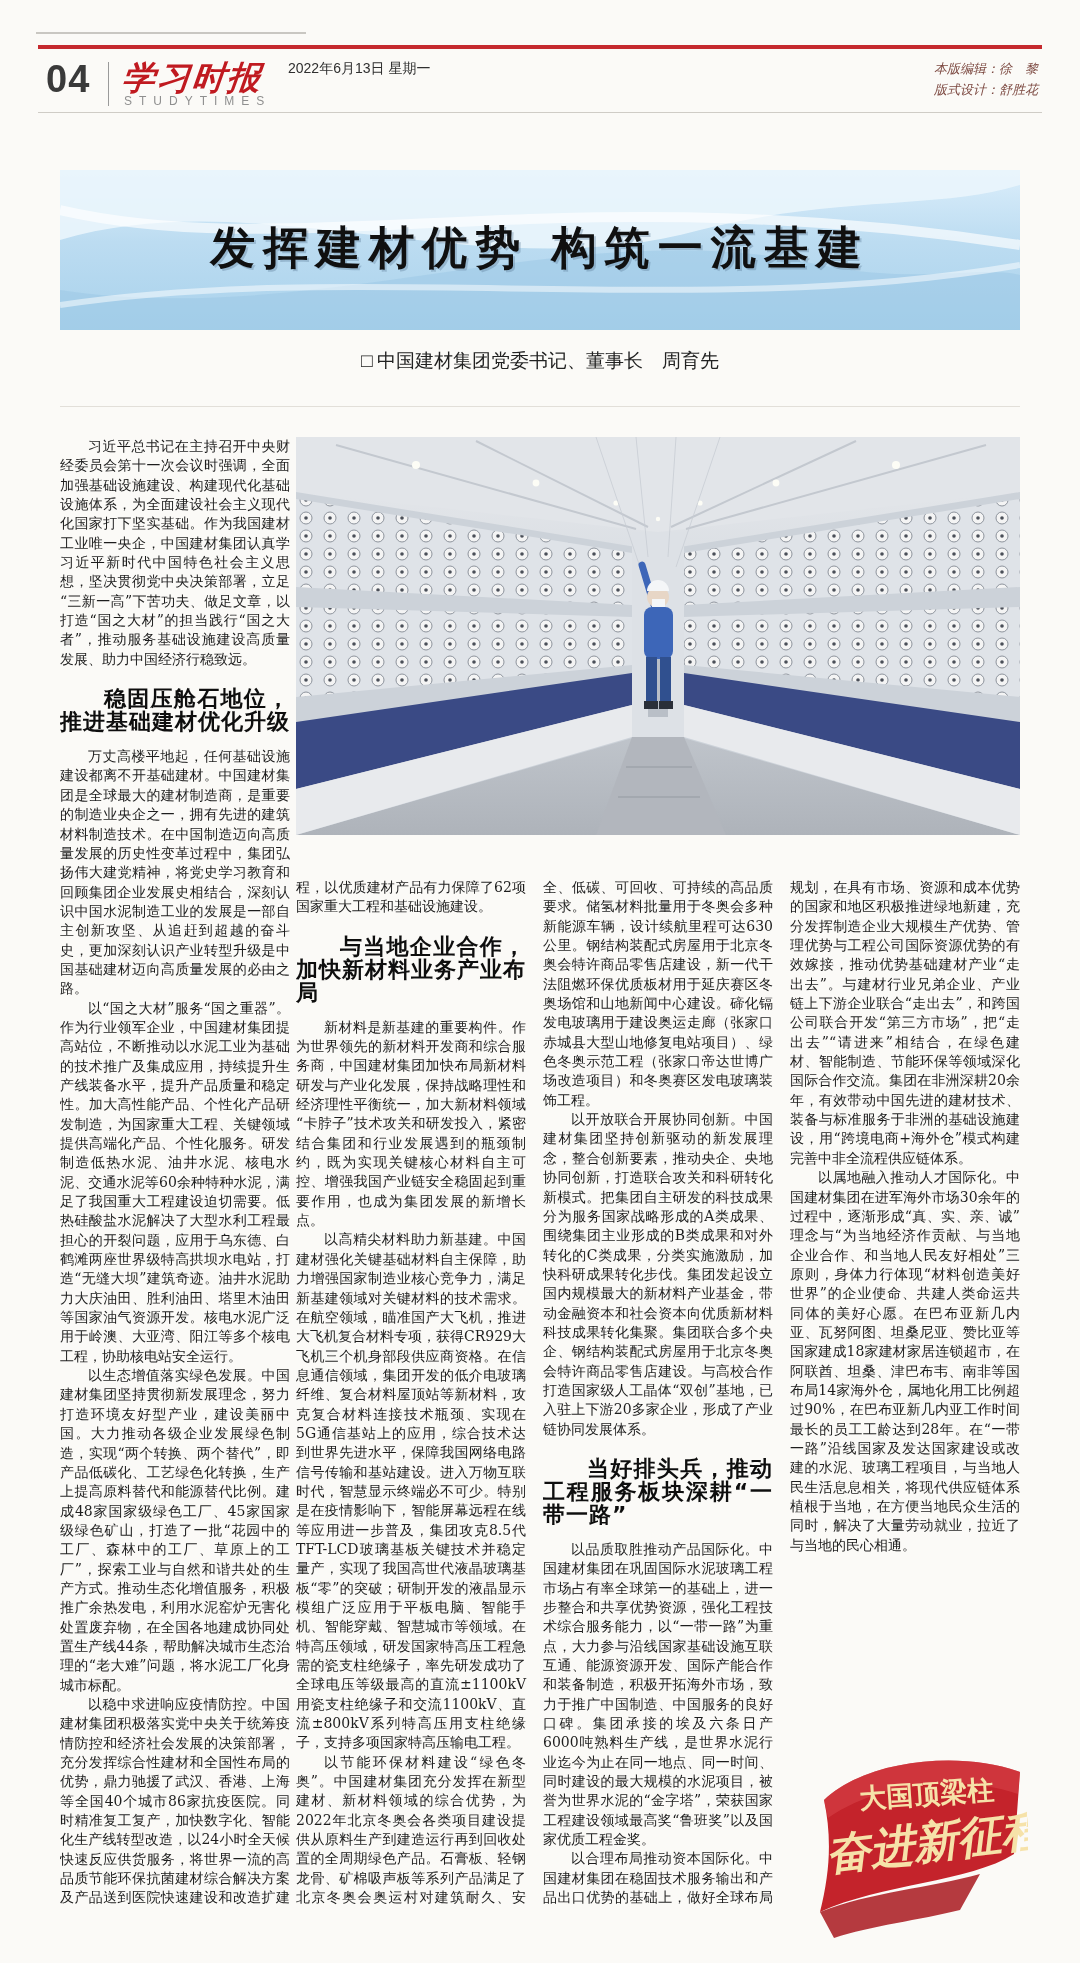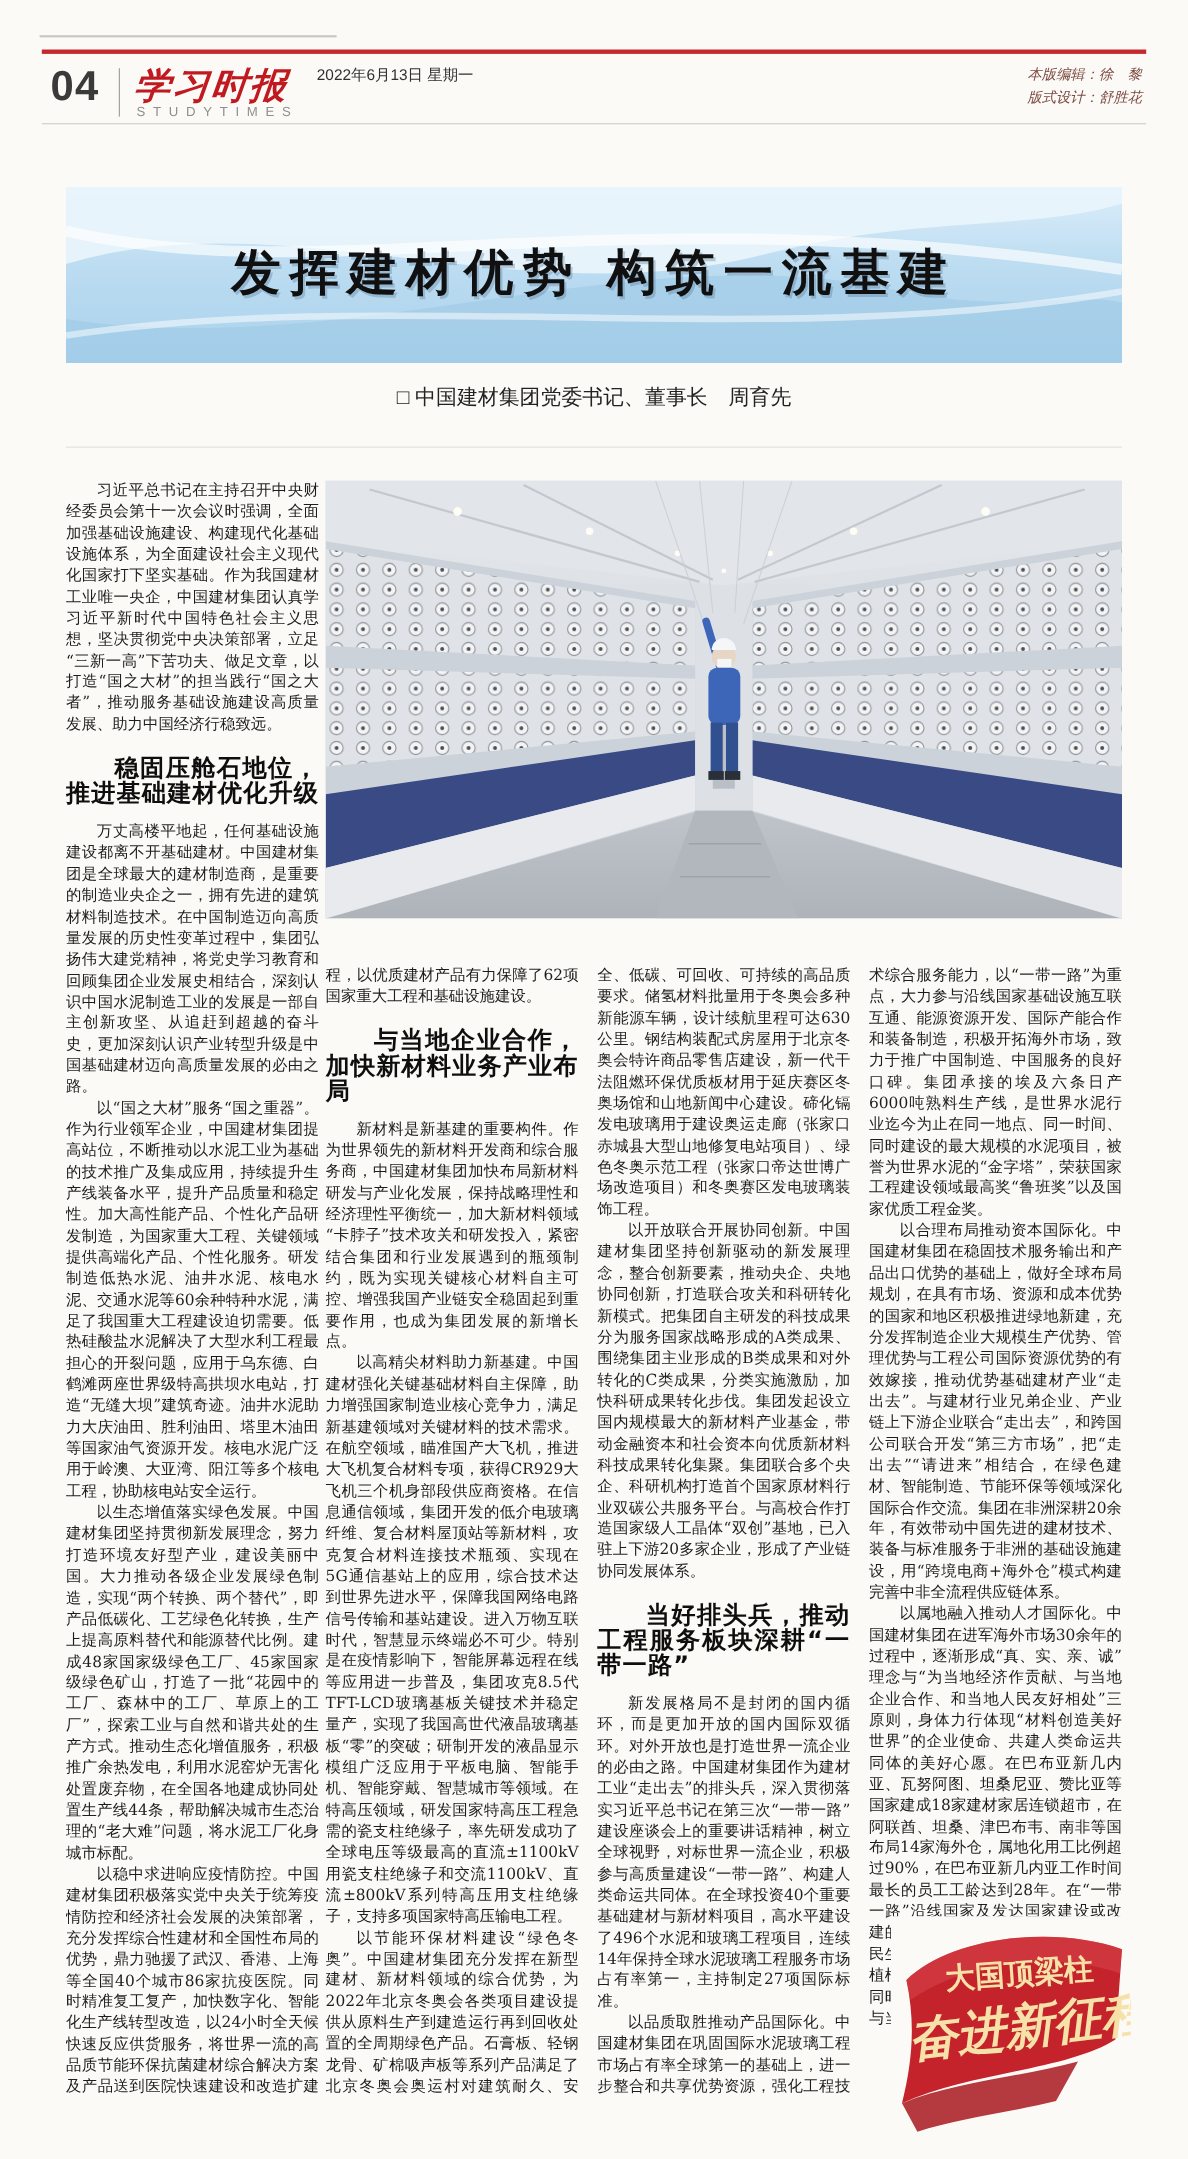--- a/index.html
+++ b/index.html
@@ -18,21 +18,21 @@
   .editor-box{position:absolute;right:4px;top:0px;text-align:left;font-size:13px;line-height:21px;
       color:#7d4a42;font-style:italic;font-family:"DejaVu Serif",serif;}
   .hdr-bottom{position:absolute;left:38px;top:112px;width:1004px;height:1px;background:#cfccc6;}
   
   .banner{position:absolute;left:60px;top:170px;width:960px;height:160px;overflow:hidden;
       background:linear-gradient(180deg,#dbeefb 0%,#bcdcf1 45%,#a9d2ec 100%);}
   .banner svg{position:absolute;left:0;top:0;}
   .headline{position:absolute;left:0;top:48px;width:100%;text-align:center;font-size:45px;font-weight:900;
       color:#101010;letter-spacing:8px;text-shadow:2px 2px 0 rgba(90,120,150,.35);font-family:"DejaVu Serif",serif;}
   .byline{position:absolute;left:60px;top:348px;width:960px;text-align:center;font-size:19px;color:#222;
-      font-family:Liberation Sans, sans-serif;}
+      font-family:Liberation Serif, serif;}
   .byline-rule{position:absolute;left:60px;top:406px;width:960px;height:1px;background:#e2dfd9;}
   
   .col1{position:absolute;left:60px;top:437px;width:230px;height:1473px;overflow:hidden;}
   .flow234{position:absolute;left:296px;top:878px;width:724px;height:1032px;overflow:hidden;
       column-count:3;column-gap:17px;column-fill:auto;}
   .body-p{margin:0;font-size:14px;line-height:19.35px;text-align:justify;text-indent:2em;
       color:#1d1d1d;font-family:"DejaVu Serif",serif;}
   .sec-heading{margin:18px 0 14px 0;font-size:22px;line-height:23px;font-weight:bold;color:#0e0e0e;
       text-align:justify;text-indent:2em;font-family:"DejaVu Sans",sans-serif;letter-spacing:1px;
       break-inside:avoid;}
@@ -156,23 +156,22 @@
       <p class="body-p">以“国之大材”服务“国之重器”。作为行业领军企业，中国建材集团提高站位，不断推动以水泥工业为基础的技术推广及集成应用，持续提升生产线装备水平，提升产品质量和稳定性。加大高性能产品、个性化产品研发制造，为国家重大工程、关键领域提供高端化产品、个性化服务。研发制造低热水泥、油井水泥、核电水泥、交通水泥等60余种特种水泥，满足了我国重大工程建设迫切需要。低热硅酸盐水泥解决了大型水利工程最担心的开裂问题，应用于乌东德、白鹤滩两座世界级特高拱坝水电站，打造“无缝大坝”建筑奇迹。油井水泥助力大庆油田、胜利油田、塔里木油田等国家油气资源开发。核电水泥广泛用于岭澳、大亚湾、阳江等多个核电工程，协助核电站安全运行。</p>
       <p class="body-p">以生态增值落实绿色发展。中国建材集团坚持贯彻新发展理念，努力打造环境友好型产业，建设美丽中国。大力推动各级企业发展绿色制造，实现“两个转换、两个替代”，即产品低碳化、工艺绿色化转换，生产上提高原料替代和能源替代比例。建成48家国家级绿色工厂、45家国家级绿色矿山，打造了一批“花园中的工厂、森林中的工厂、草原上的工厂”，探索工业与自然和谐共处的生产方式。推动生态化增值服务，积极推广余热发电，利用水泥窑炉无害化处置废弃物，在全国各地建成协同处置生产线44条，帮助解决城市生态治理的“老大难”问题，将水泥工厂化身城市标配。</p>
       <p class="body-p">以稳中求进响应疫情防控。中国建材集团积极落实党中央关于统筹疫情防控和经济社会发展的决策部署，充分发挥综合性建材和全国性布局的优势，鼎力驰援了武汉、香港、上海等全国40个城市86家抗疫医院。同时精准复工复产，加快数字化、智能化生产线转型改造，以24小时全天候快速反应供货服务，将世界一流的高品质节能环保抗菌建材综合解决方案及产品送到医院快速建设和改造扩建工</p>
     </div>
   <div class="flow234">
       <p class="body-p" style="text-indent: 0px;">程，以优质建材产品有力保障了62项国家重大工程和基础设施建设。</p>
       <h3 class="sec-heading">与当地企业合作，加快新材料业务产业布局</h3>
       <p class="body-p">新材料是新基建的重要构件。作为世界领先的新材料开发商和综合服务商，中国建材集团加快布局新材料研发与产业化发展，保持战略理性和经济理性平衡统一，加大新材料领域“卡脖子”技术攻关和研发投入，紧密结合集团和行业发展遇到的瓶颈制约，既为实现关键核心材料自主可控、增强我国产业链安全稳固起到重要作用，也成为集团发展的新增长点。</p>
       <p class="body-p">以高精尖材料助力新基建。中国建材强化关键基础材料自主保障，助力增强国家制造业核心竞争力，满足新基建领域对关键材料的技术需求。在航空领域，瞄准国产大飞机，推进大飞机复合材料专项，获得CR929大飞机三个机身部段供应商资格。在信息通信领域，集团开发的低介电玻璃纤维、复合材料屋顶站等新材料，攻克复合材料连接技术瓶颈、实现在5G通信基站上的应用，综合技术达到世界先进水平，保障我国网络电路信号传输和基站建设。进入万物互联时代，智慧显示终端必不可少。特别是在疫情影响下，智能屏幕远程在线等应用进一步普及，集团攻克8.5代TFT-LCD玻璃基板关键技术并稳定量产，实现了我国高世代液晶玻璃基板“零”的突破；研制开发的液晶显示模组广泛应用于平板电脑、智能手机、智能穿戴、智慧城市等领域。在特高压领域，研发国家特高压工程急需的瓷支柱绝缘子，率先研发成功了全球电压等级最高的直流±1100kV用瓷支柱绝缘子和交流1100kV、直流±800kV系列特高压用支柱绝缘子，支持多项国家特高压输电工程。</p>
       <p class="body-p">以节能环保材料建设“绿色冬奥”。中国建材集团充分发挥在新型建材、新材料领域的综合优势，为2022年北京冬奥会各类项目建设提供从原料生产到建造运行再到回收处置的全周期绿色产品。石膏板、轻钢龙骨、矿棉吸声板等系列产品满足了北京冬奥会奥运村对建筑耐久、安全、低碳、可回收、可持续的高品质要求。储氢材料批量用于冬奥会多种新能源车辆，设计续航里程可达630公里。钢结构装配式房屋用于北京冬奥会特许商品零售店建设，新一代干法阻燃环保优质板材用于延庆赛区冬奥场馆和山地新闻中心建设。碲化镉发电玻璃用于建设奥运走廊（张家口赤城县大型山地修复电站项目）、绿色冬奥示范工程（张家口帝达世博广场改造项目）和冬奥赛区发电玻璃装饰工程。</p>
-      <p class="body-p">以开放联合开展协同创新。中国建材集团坚持创新驱动的新发展理念，整合创新要素，推动央企、央地协同创新，打造联合攻关和科研转化新模式。把集团自主研发的科技成果分为服务国家战略形成的A类成果、围绕集团主业形成的B类成果和对外转化的C类成果，分类实施激励，加快科研成果转化步伐。集团发起设立国内规模最大的新材料产业基金，带动金融资本和社会资本向优质新材料科技成果转化集聚。集团联合多个央企、科研机构打造首个国家原材料行业双碳公共服务平台。与高校合作打造国家级人工晶体“双创”基地，已入驻上下游20多家企业，形成了产业链协同发展体系。</p>
+      <p class="body-p">以开放联合开展协同创新。中国建材集团坚持创新驱动的新发展理念，整合创新要素，推动央企、央地协同创新，打造联合攻关和科研转化新模式。把集团自主研发的科技成果分为服务国家战略形成的A类成果、围绕集团主业形成的B类成果和对外转化的C类成果，分类实施激励，加快科研成果转化步伐。集团发起设立国内规模最大的新材料产业基金，带动金融资本和社会资本向优质新材料科技成果转化集聚。集团联合多个央企、钢结构装配式房屋用于北京冬奥会特许商品零售店建设。与高校合作打造国家级人工晶体“双创”基地，已入驻上下游20多家企业，形成了产业链协同发展体系。</p>
       <h3 class="sec-heading">当好排头兵，推动工程服务板块深耕“一带一路”</h3>
-      <p class="body-p">新发展格局不是封闭的国内循环，而是更加开放的国内国际双循环。对外开放也是打造世界一流企业的必由之路。中国建材集团作为建材工业“走出去”的排头兵，深入贯彻落实习近平总书记在第三次“一带一路”建设座谈会上的重要讲话精神，树立全球视野，对标世界一流企业，积极参与高质量建设“一带一路”、构建人类命运共同体。在全球投资40个重要基础建材与新材料项目，高水平建设了496个水泥和玻璃工程项目，连续14年保持全球水泥玻璃工程服务市场占有率第一，主持制定27项国际标准。</p>
       <p class="body-p">以品质取胜推动产品国际化。中国建材集团在巩固国际水泥玻璃工程市场占有率全球第一的基础上，进一步整合和共享优势资源，强化工程技术综合服务能力，以“一带一路”为重点，大力参与沿线国家基础设施互联互通、能源资源开发、国际产能合作和装备制造，积极开拓海外市场，致力于推广中国制造、中国服务的良好口碑。集团承接的埃及六条日产6000吨熟料生产线，是世界水泥行业迄今为止在同一地点、同一时间、同时建设的最大规模的水泥项目，被誉为世界水泥的“金字塔”，荣获国家工程建设领域最高奖“鲁班奖”以及国家优质工程金奖。</p>
       <p class="body-p">以合理布局推动资本国际化。中国建材集团在稳固技术服务输出和产品出口优势的基础上，做好全球布局规划，在具有市场、资源和成本优势的国家和地区积极推进绿地新建，充分发挥制造企业大规模生产优势、管理优势与工程公司国际资源优势的有效嫁接，推动优势基础建材产业“走出去”。与建材行业兄弟企业、产业链上下游企业联合“走出去”，和跨国公司联合开发“第三方市场”，把“走出去”“请进来”相结合，在绿色建材、智能制造、节能环保等领域深化国际合作交流。集团在非洲深耕20余年，有效带动中国先进的建材技术、装备与标准服务于非洲的基础设施建设，用“跨境电商+海外仓”模式构建完善中非全流程供应链体系。</p>
       <p class="body-p">以属地融入推动人才国际化。中国建材集团在进军海外市场30余年的过程中，逐渐形成“真、实、亲、诚”理念与“为当地经济作贡献、与当地企业合作、和当地人民友好相处”三原则，身体力行体现“材料创造美好世界”的企业使命、共建人类命运共同体的美好心愿。在巴布亚新几内亚、瓦努阿图、坦桑尼亚、赞比亚等国家建成18家建材家居连锁超市，在阿联酋、坦桑、津巴布韦、南非等国布局14家海外仓，属地化用工比例超过90%，在巴布亚新几内亚工作时间最长的员工工龄达到28年。在“一带一路”沿线国家及发达国家建设或改建的水泥、玻璃工程项目，与当地人民生活息息相关，将现代供应链体系植根于当地，在方便当地民众生活的同时，解决了大量劳动就业，拉近了与当地的民心相通。</p>
     </div>
 
   <div class="stamp">
     <svg width="218" height="200" viewBox="0 0 218 200">
       <path d="M14,58 C55,18 150,8 210,30 L204,112 C160,140 70,142 10,170 C20,130 22,96 14,58 Z" fill="#c4232b"></path>
       <path d="M14,58 C55,18 150,8 210,30 L208,52 C150,32 70,40 18,76 Z" fill="#d8454b" opacity="0.55"></path>
       <path d="M10,170 C60,150 120,146 170,132 L150,168 C110,178 60,184 24,196 Z" fill="#a8181f" opacity="0.85"></path>

